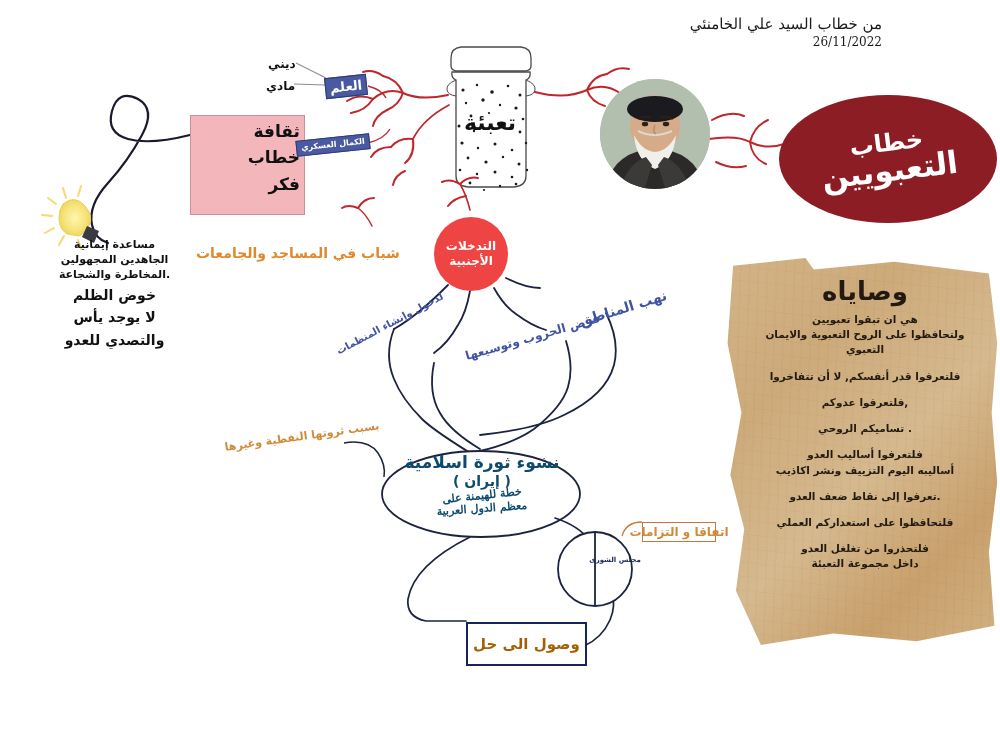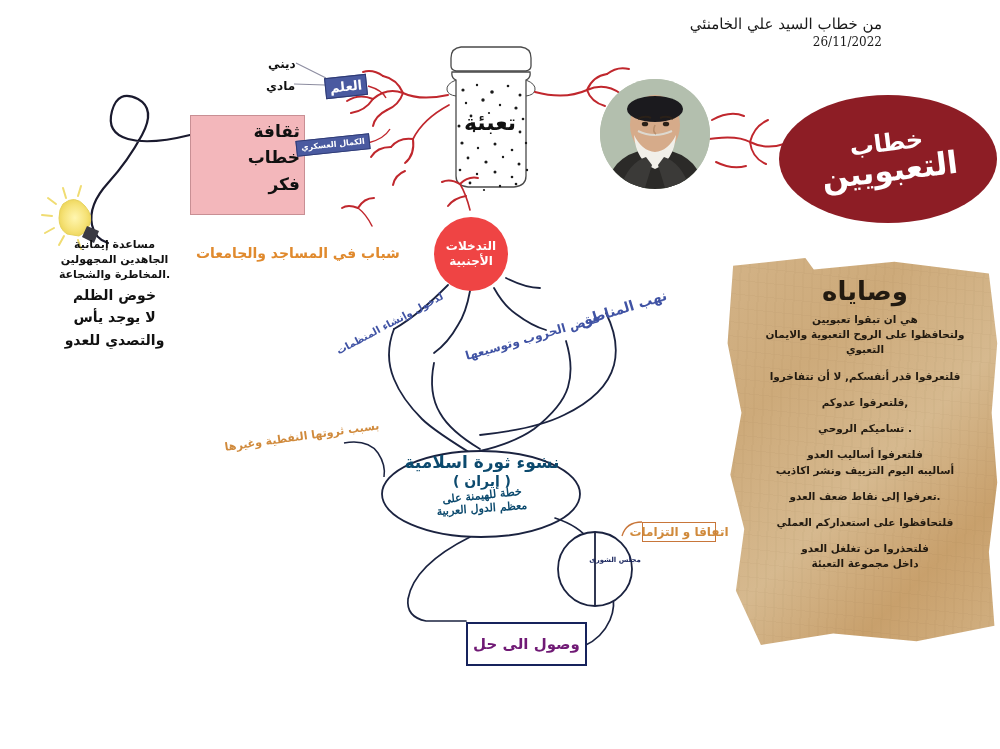--- a/index.html
+++ b/index.html
@@ -82,21 +82,21 @@
   #oval-text .hand .r1{display:block;transform:rotate(-6deg);}
   #oval-text .hand .r2{display:block;transform:rotate(-4deg);}
 
   
   #shura-label{left:560px;top:556px;width:70px;text-align:center;font-size:7px;
        font-weight:bold;color:#17235c;padding-left:20px;}
 
   
   #sol-box{left:466px;top:622px;width:117px;height:40px;border:2px solid #17235c;
        background:#fff;display:flex;align-items:center;justify-content:center;}
-  #sol-box span{font-size:15px;font-weight:bold;color:#701a75;}
+  #sol-box span{font-size:15px;font-weight:bold;color:#a16207;}
   #commit-box{left:642px;top:522px;width:72px;height:18px;border:1px solid #c8763a;
        background:#fff;display:flex;align-items:center;justify-content:center;}
   #commit-box span{font-size:12px;font-weight:bold;color:#d08a3c;white-space:nowrap;}
 
   
   #parchment{left:722px;top:258px;width:278px;height:387px;}
   #parchment .paper{position:absolute;inset:0;
        background:linear-gradient(135deg,#d3b387 0%,#cdaa7a 28%,#d6b98f 55%,#c8a06c 78%,#d2b183 100%);
        clip-path:polygon(4% 2%,30% 0%,33% 3%,62% 1%,96% 4%,99% 22%,97% 40%,99% 58%,96% 76%,98% 95%,
                          70% 99%,40% 97%,14% 100%,5% 86%,8% 70%,3% 56%,7% 40%,2% 22%);

